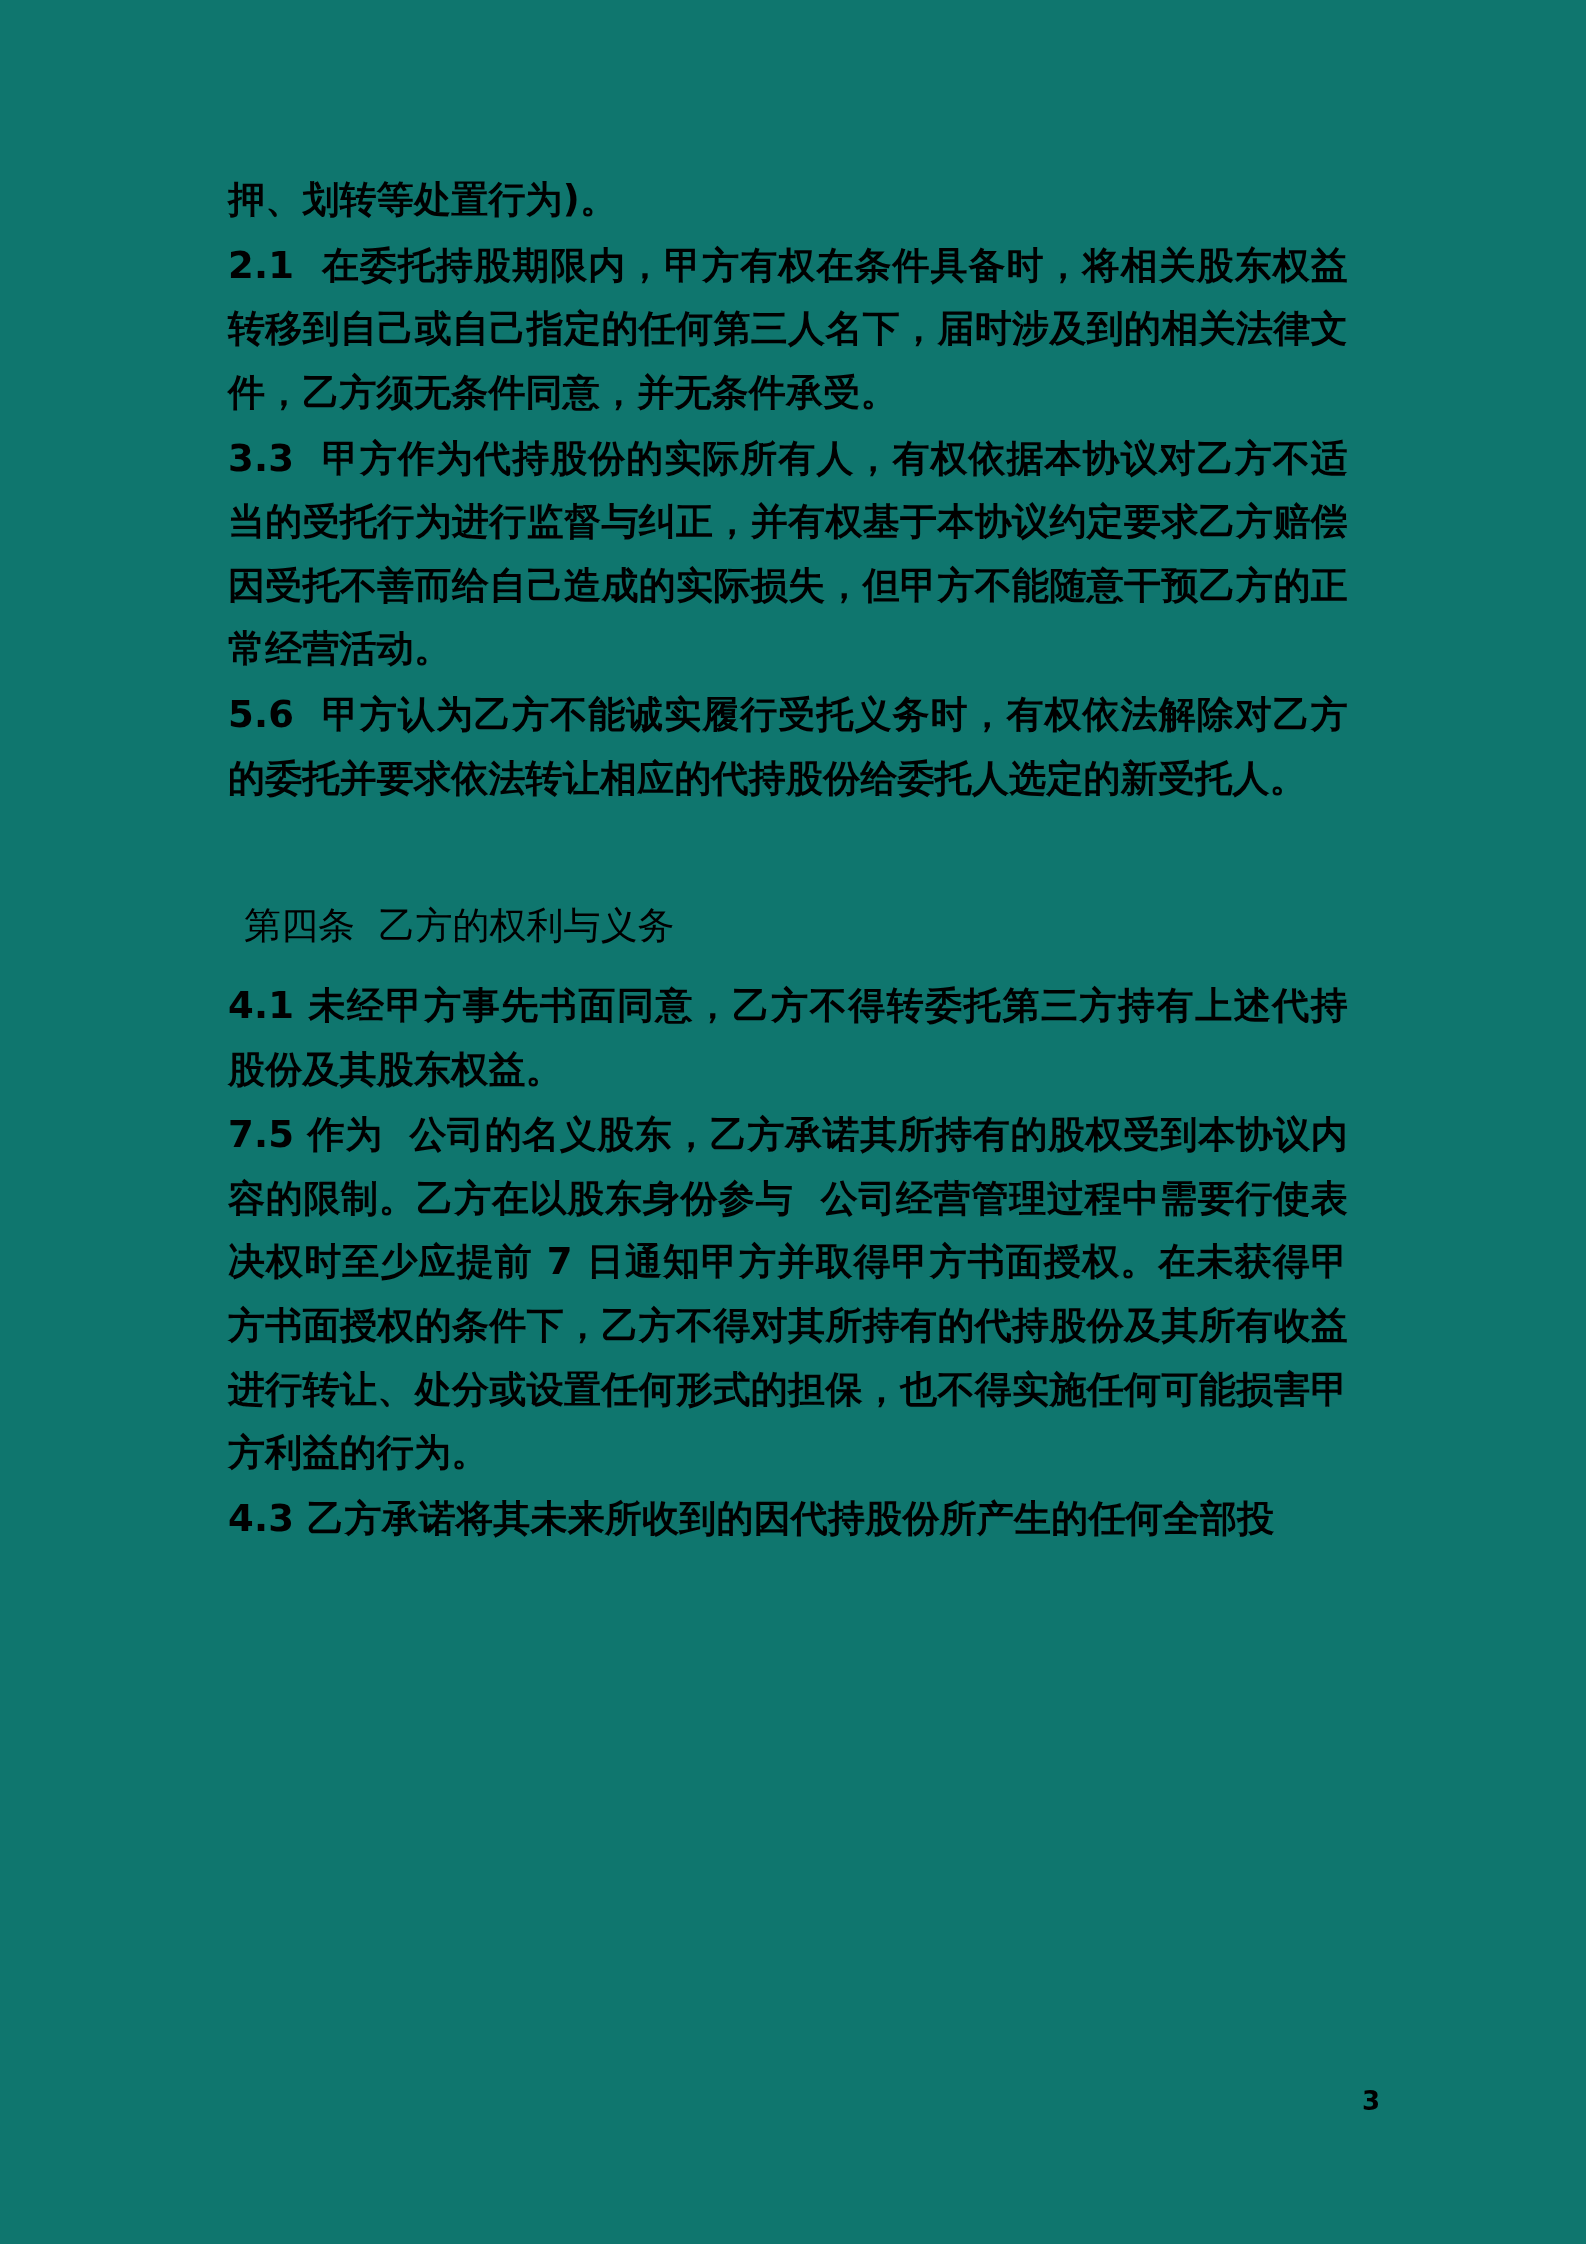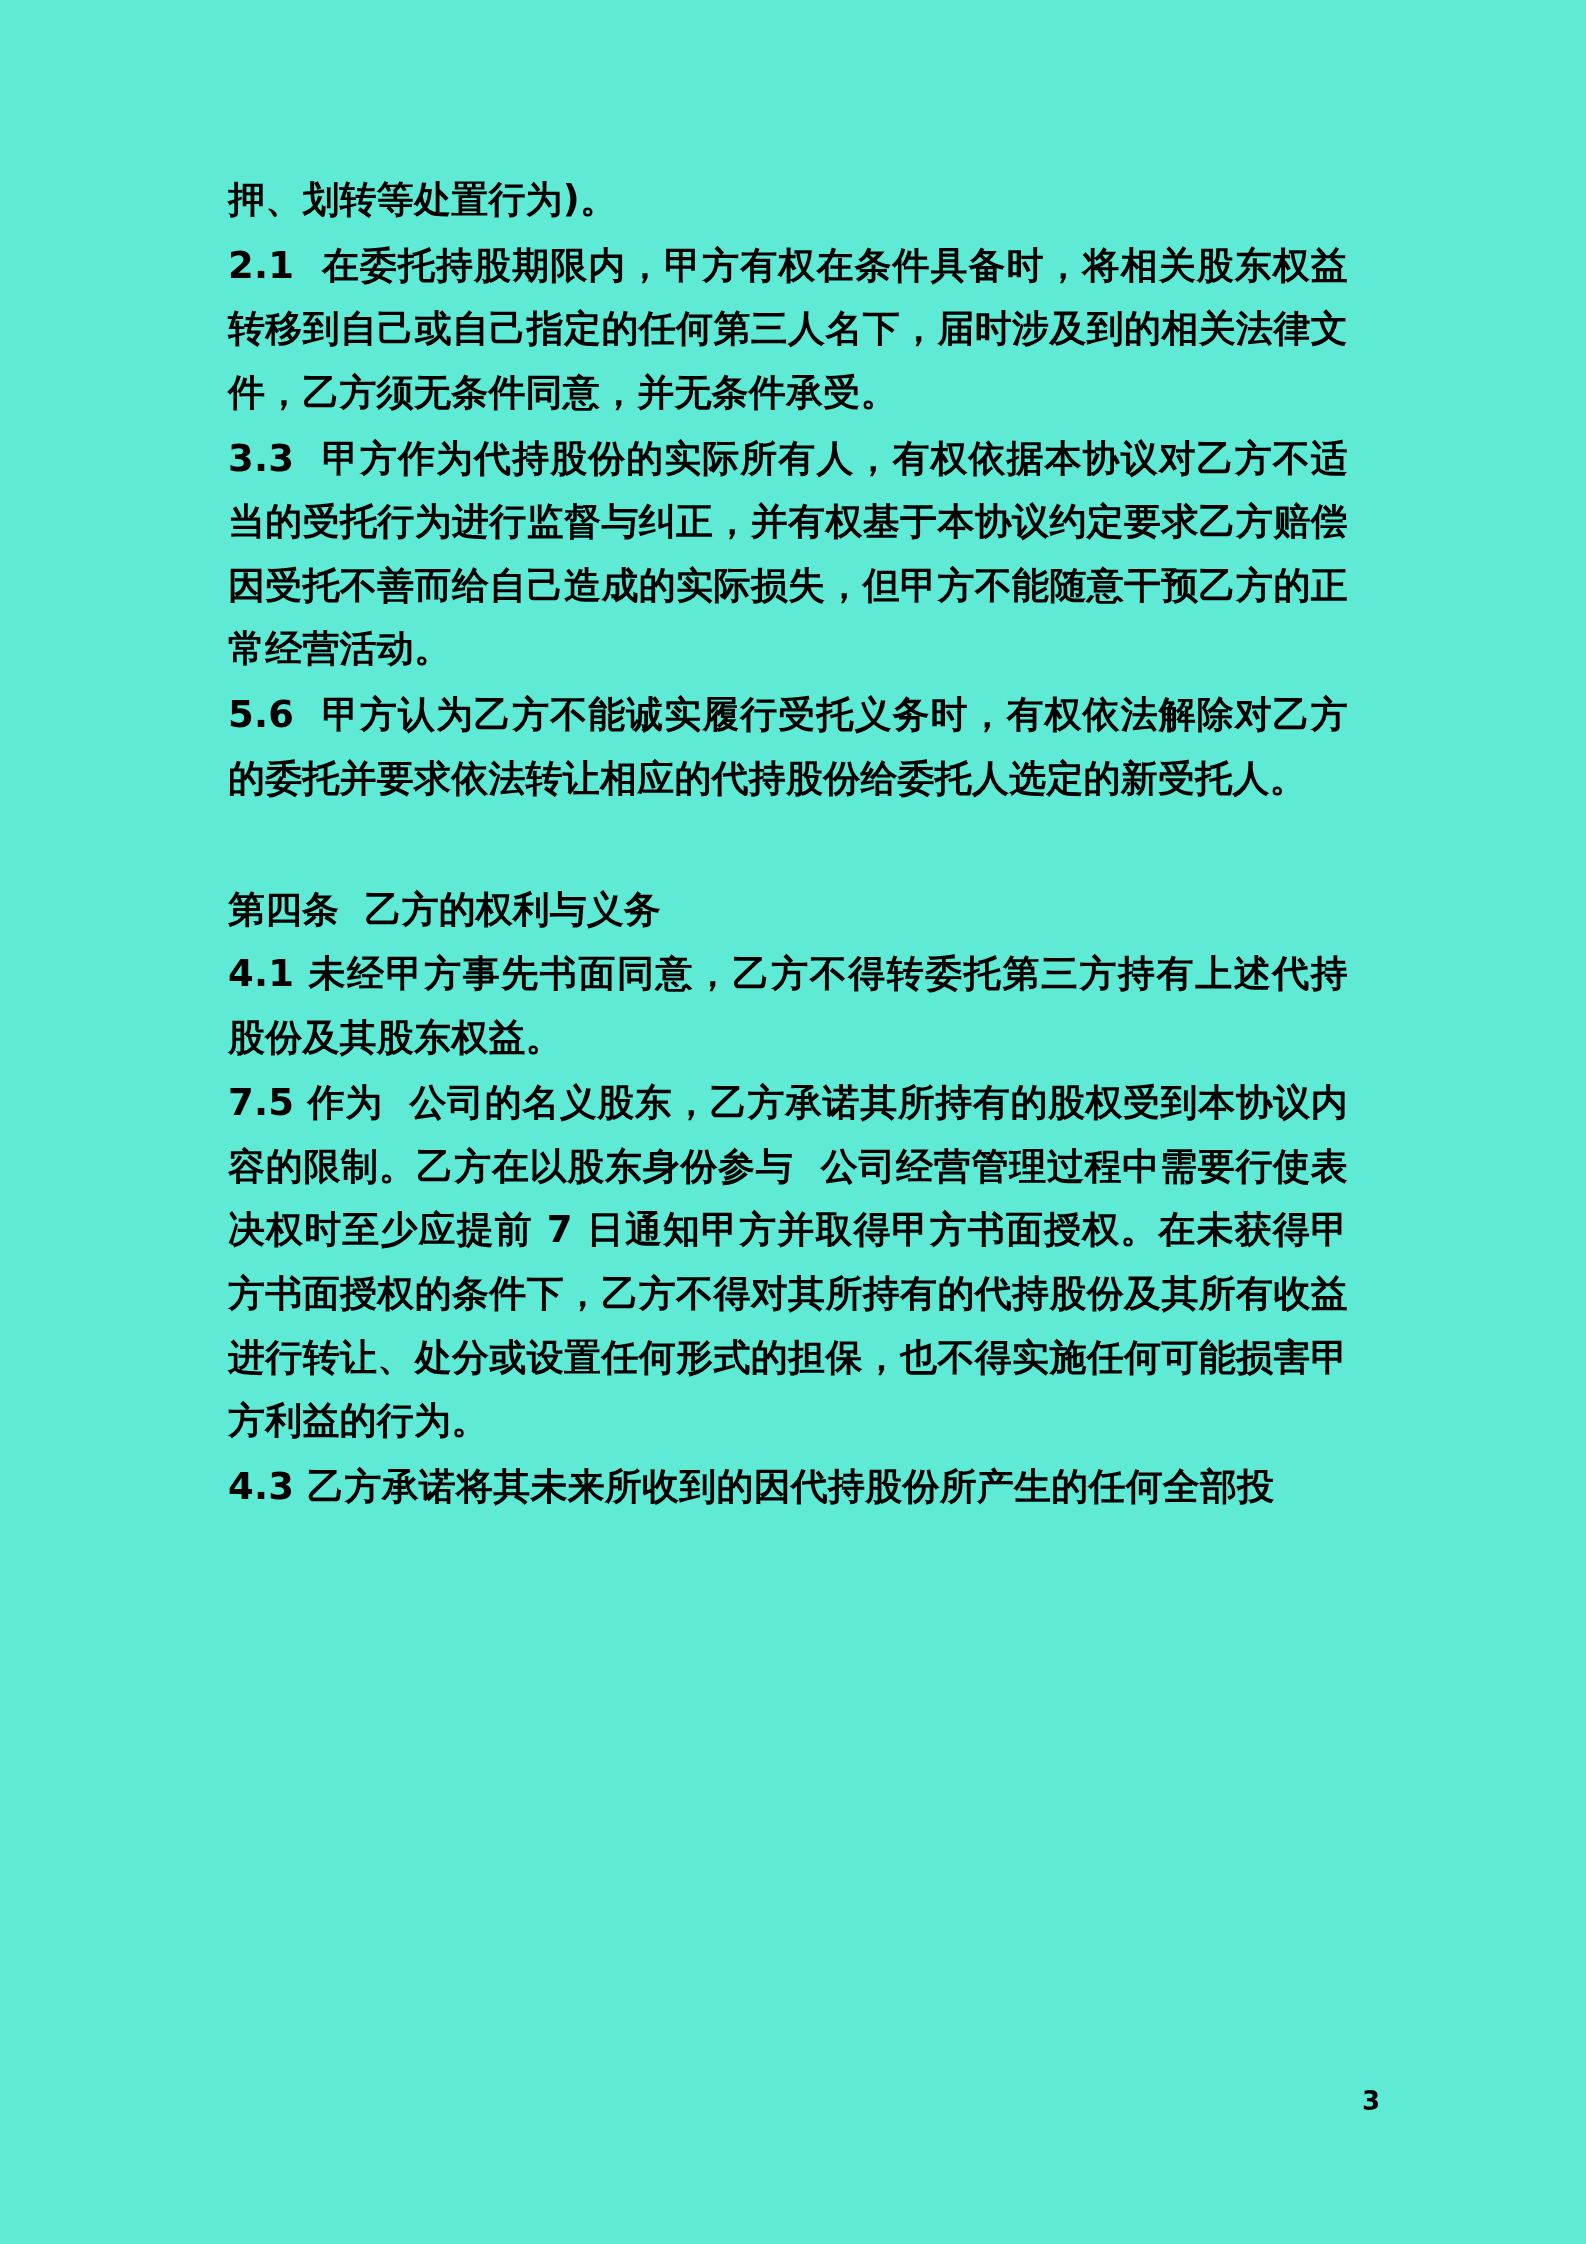--- a/index.html
+++ b/index.html
@@ -7,21 +7,21 @@
     padding: 0;
     background: #ffffff;
   }
   body {
     font-family: "DejaVu Sans", "Liberation Sans", sans-serif;
   }
   .page {
     position: relative;
     width: 1586px;
     height: 2244px;
-    background: #5eead4;
+    background: #0f766e;
     box-sizing: border-box;
     overflow: hidden;
   }
   .content {
     position: absolute;
     left: 228px;
     top: 168px;
     width: 1120px;
   }
   .para {
@@ -32,22 +32,22 @@
     text-align: justify;
     text-justify: inter-ideograph;
     margin: 0 0 2px 0;
     letter-spacing: 0.2px;
     white-space: pre-wrap;
   }
   .heading {
     font-size: 37px;
     line-height: 1.72;
     color: #000000;
-    font-weight: 700;
-    margin: 0;
+    font-weight: 400;
+    margin: 16px;
     white-space: pre-wrap;
   }
   .spacer-block {
     height: 66px;
   }
   .page-number {
     position: absolute;
     right: 206px;
     bottom: 128px;
     font-size: 26px;

